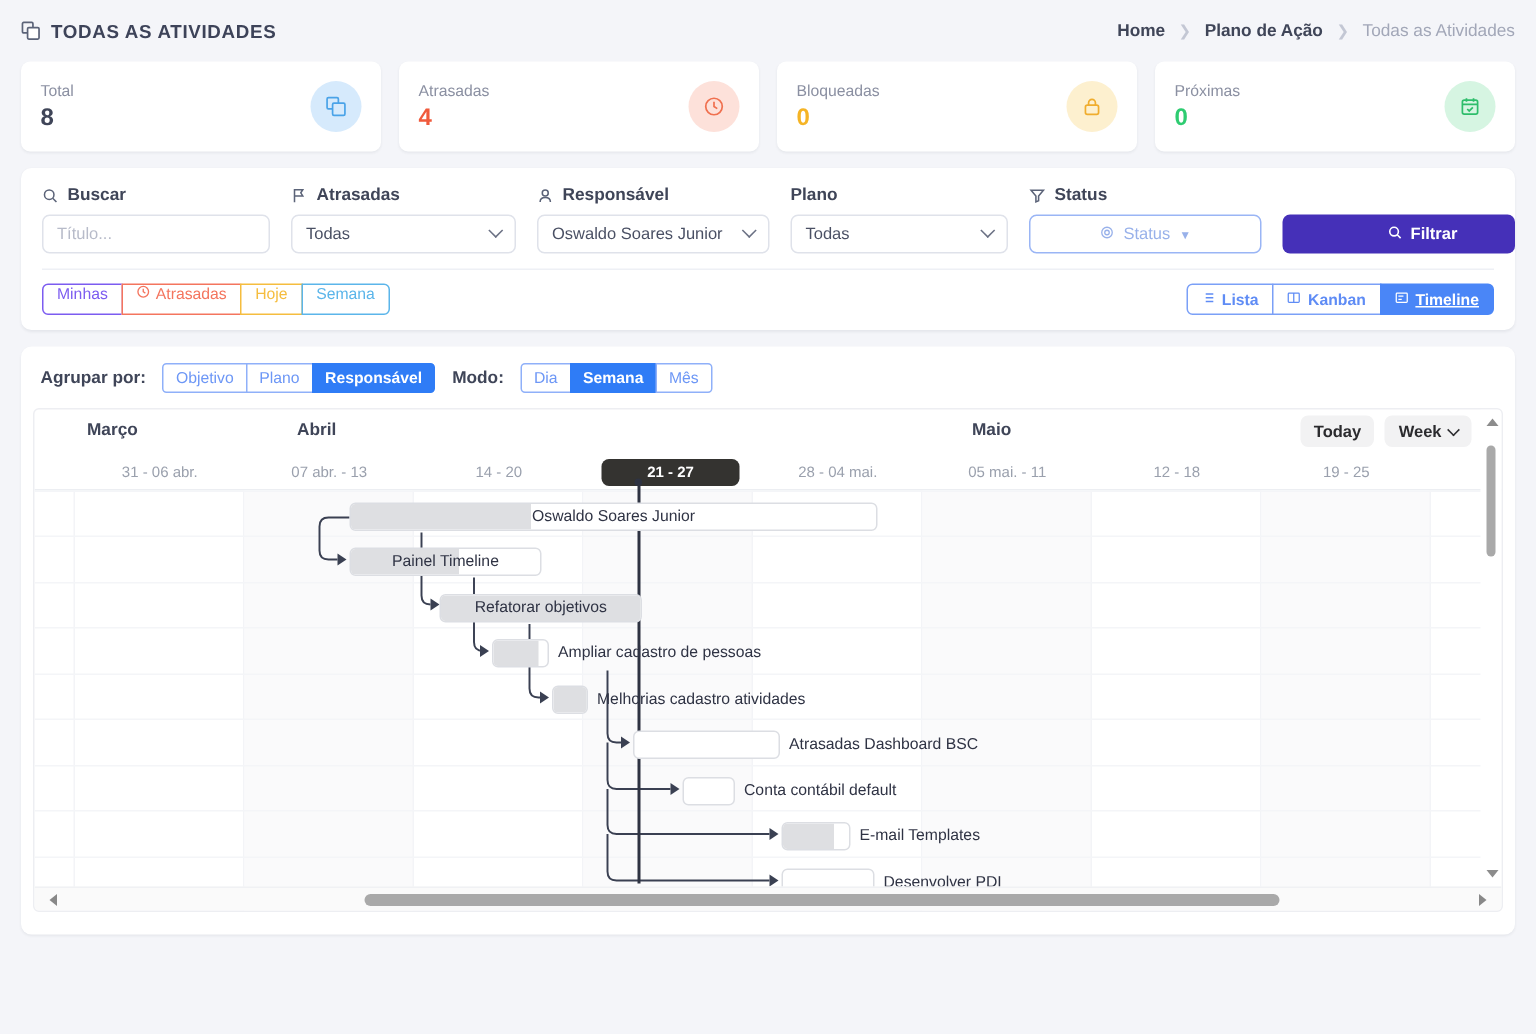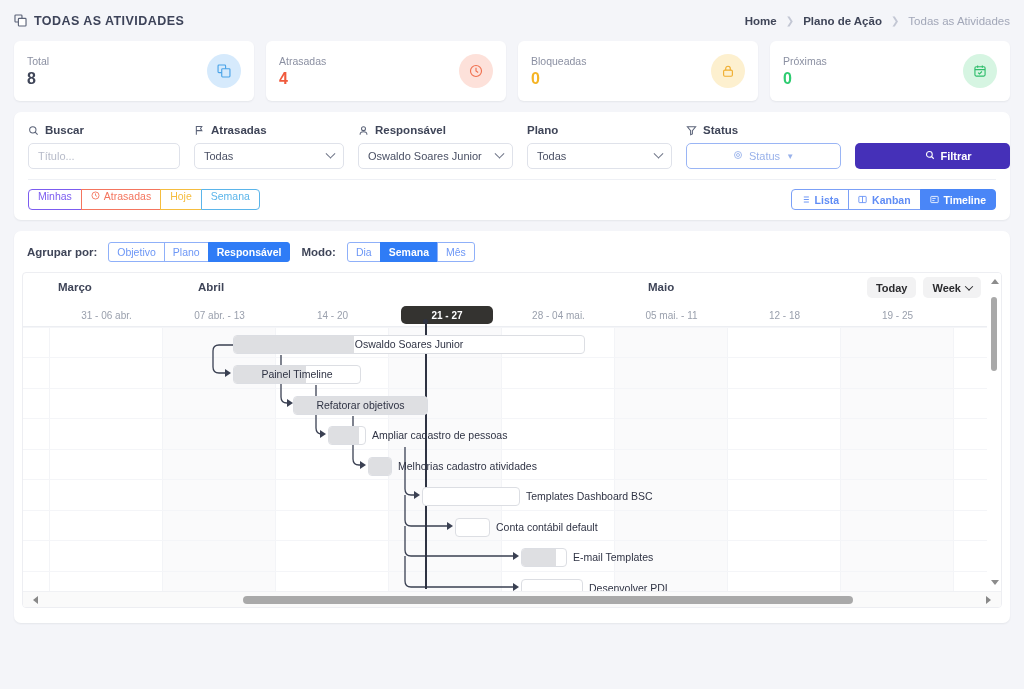--- a/index.html
+++ b/index.html
@@ -92,21 +92,21 @@
   .pill + .pill { margin-left: -1px; }
 
   .viewtoggle { display: flex; }
   .vbtn {
     height: 21px; padding: 0 9px; font-size: 10.5px; font-weight: bold;
     display: flex; align-items: center; gap: 5px;
     border: 1px solid #7ba0f7; background: #fff; color: #5f8cf5; cursor: pointer;
   }
   .vbtn + .vbtn { margin-left: -1px; }
   .vbtn:first-child { border-radius: 4px 0 0 4px; }
-  .vbtn:last-child  { border-radius: 0 4px 4px 0; }
+  .vbtn:last-child  { border-radius: 0 4px 4px 0; text-decoration: underline; }
   .vbtn.active { background: #4a86f7; border-color: #4a86f7; color: #fff; }
 
   
   .tlcard { background:#fff; border-radius:7px; margin: 11px 14px 0 14px;
             box-shadow: 0 1px 2px rgba(30,38,60,.07); height: 392px; overflow:hidden; }
   .grouprow { display:flex; align-items:center; gap: 11px; padding: 11px 13px 10px 13px; }
   .gtitle { font-size: 11.5px; font-weight: bold; color:#3f4558; }
   .seg { display:flex; }
   .sbtn { height: 20px; padding: 0 8px; font-size: 10.5px;
           border:1px solid #8fb0f9; background:#fff; color:#6d97f6; cursor:pointer;
@@ -502,21 +502,21 @@
     <div class="bar-label" style="left:349px;top:156px">Ampliar cadastro de pessoas</div>
 
     <div class="bar" style="left:345px;top:184px;width:24px">
       <div class="fill" style="width:24px"></div>
     </div>
     <div class="bar-label" style="left:375px;top:187px">Melhorias cadastro atividades</div>
 
     <div class="bar" style="left:399px;top:214px;width:98px">
       <div class="fill" style="width:0px"></div>
     </div>
-    <div class="bar-label" style="left:503px;top:217px">Templates Dashboard BSC</div>
+    <div class="bar-label" style="left:503px;top:217px">Atrasadas Dashboard BSC</div>
 
     <div class="bar" style="left:432px;top:245px;width:35px">
       <div class="fill" style="width:0px"></div>
     </div>
     <div class="bar-label" style="left:473px;top:248px">Conta contábil default</div>
 
     <div class="bar" style="left:498px;top:275px;width:46px">
       <div class="fill" style="width:34px"></div>
     </div>
     <div class="bar-label" style="left:550px;top:278px">E-mail Templates</div>

